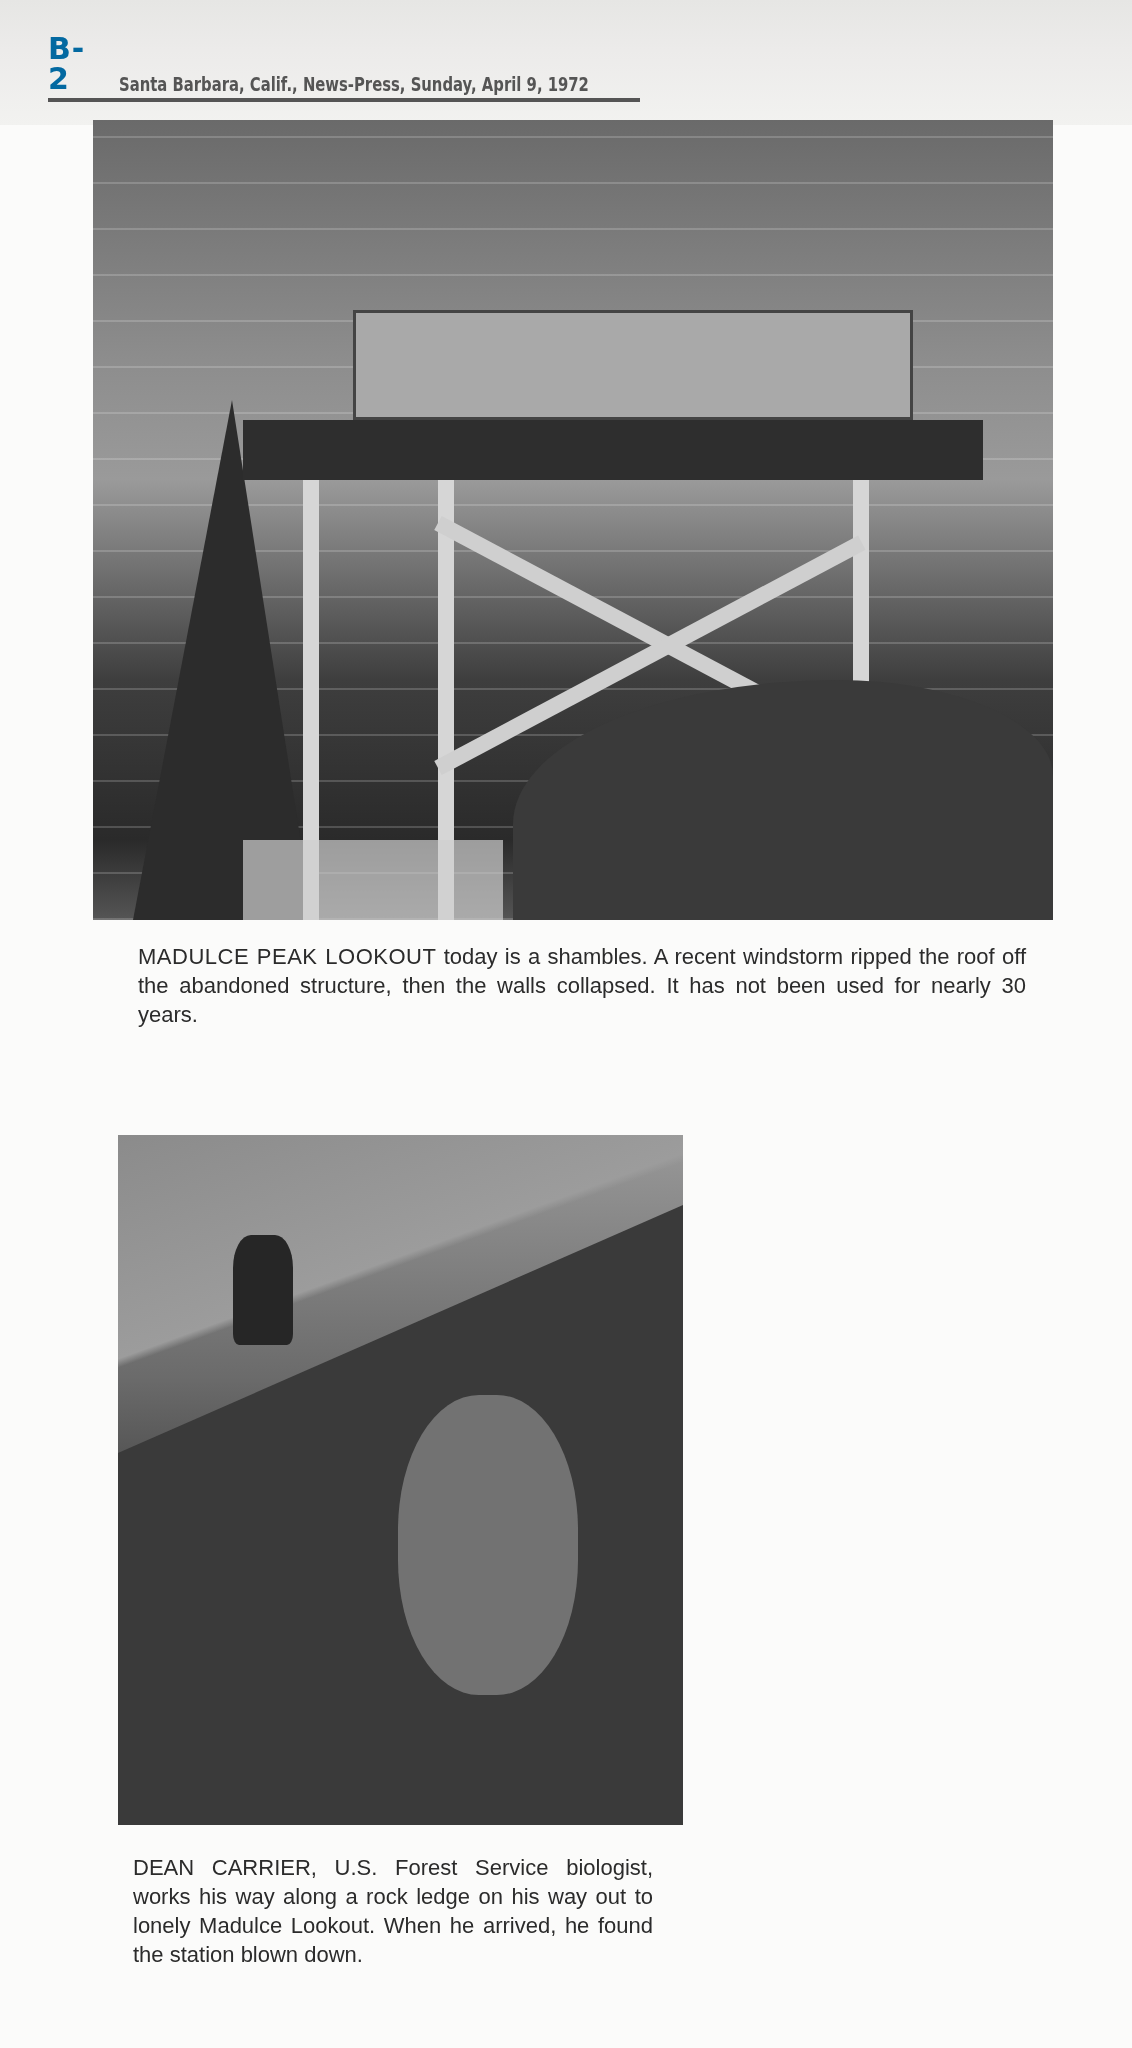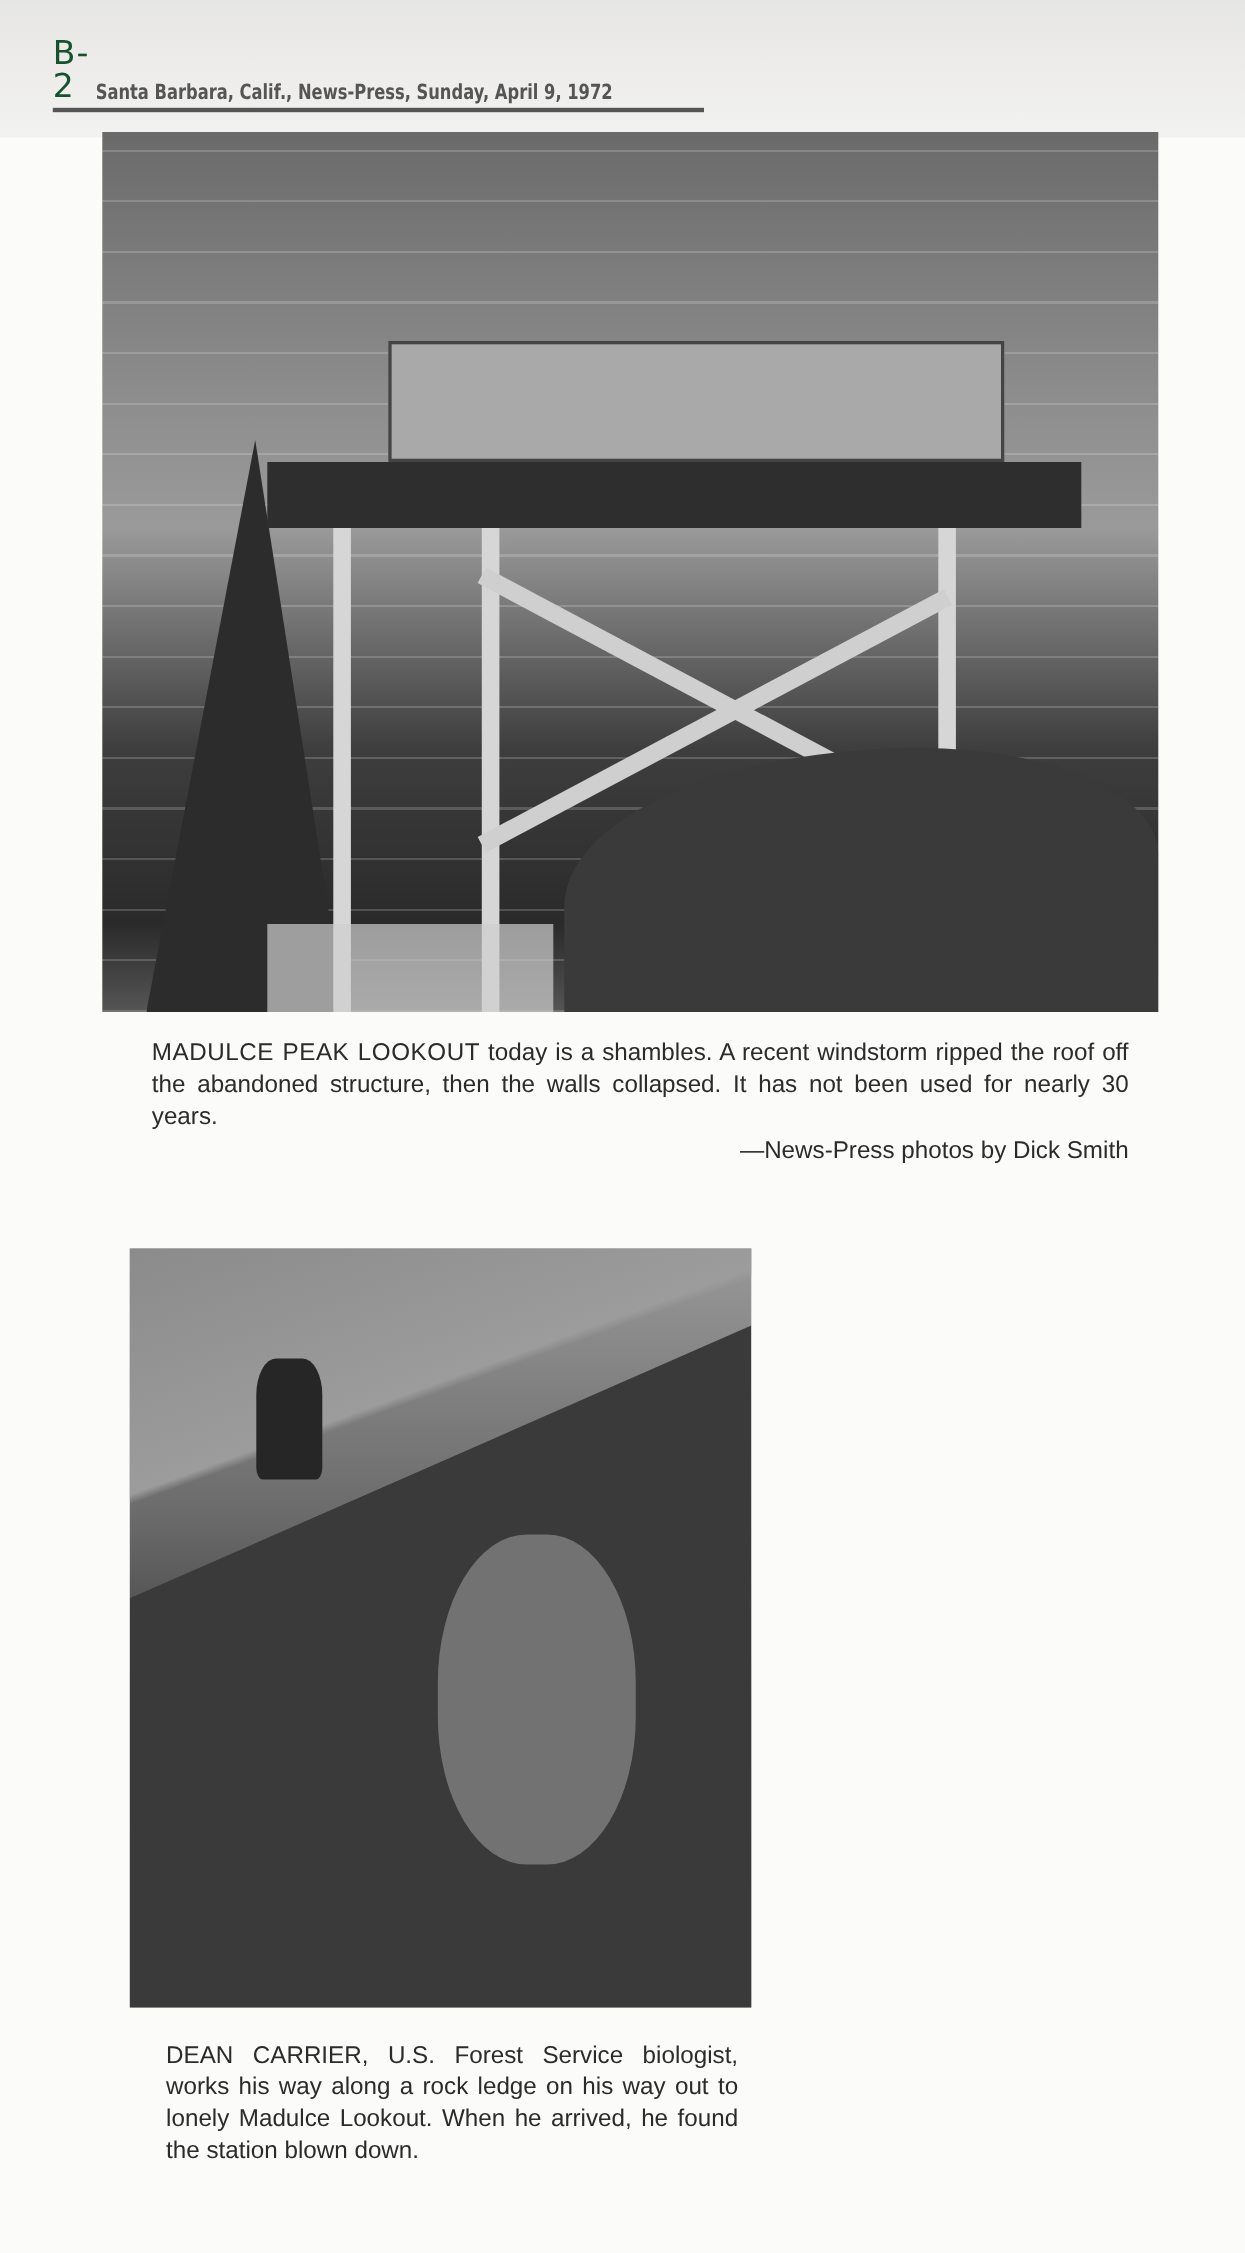--- a/index.html
+++ b/index.html
@@ -12,22 +12,22 @@
   .top-band {
     position: absolute; left: 0; top: 0; width: 1132px; height: 125px;
     background: linear-gradient(180deg, #e6e6e4 0%, #ecebea 40%, #f2f2f0 100%);
   }
   .masthead {
     position: absolute; left: 48px; top: 58px; width: 592px; height: 44px;
     border-bottom: 4px solid #555;
     display: flex; align-items: flex-end; padding-bottom: 4px; box-sizing: border-box;
   }
   .page-num {
-    font-family: "DejaVu Sans", sans-serif; font-weight: normal; font-size: 30px;
-    color: #14532d; letter-spacing: 1px; margin-right: 6px; line-height: 1;
+    font-family: "DejaVu Sans", sans-serif; font-weight: bold; font-size: 30px;
+    color: #0369a1; letter-spacing: 1px; margin-right: 34px; line-height: 1;
   }
   .dateline {
     font-family: "DejaVu Sans", sans-serif; font-weight: bold; font-size: 19px;
     color: #555; transform: scaleX(0.78); transform-origin: left bottom;
     white-space: nowrap; line-height: 1;
   }
   .photo {
     position: absolute; overflow: hidden;
   }
   .photo-1 {
@@ -51,21 +51,21 @@
   .brush { position:absolute; left:420px; top:560px; width:540px; height:240px; background:#3a3a3a; border-radius:60% 40% 0 0; }
   .ground { position:absolute; left:150px; top:720px; width:260px; height:80px; background:#cfcfcf; opacity:.7; }
   .rock-slope { position:absolute; left:0; top:70px; width:565px; height:620px; background:#3a3a3a; clip-path:polygon(0 40%, 100% 0, 100% 100%, 0 100%); }
   .rock-hi { position:absolute; left:280px; top:260px; width:180px; height:300px; background:#8a8a8a; border-radius:45%; opacity:.7; }
   .hiker { position:absolute; left:115px; top:100px; width:60px; height:110px; background:#262626; border-radius:30% 30% 10% 10%; }
   .caption {
     position: absolute; font-family: Liberation Sans, sans-serif; color: #2b2b2b;
     font-size: 22px; line-height: 29px; text-align: justify;
   }
   .caption-1 { left: 138px; top: 942px; width: 888px; }
-  .caption-2 { left: 133px; top: 1853px; width: 520px; margin-left: 18px; }
+  .caption-2 { left: 133px; top: 1853px; width: 520px; }
   .lead { text-transform: uppercase; letter-spacing: 0.5px; }
   .credit { display:block; text-align:right; font-size: 22px; margin-top: 2px; }
 </style>
 </head>
 <body>
 
 <div class="top-band"></div>
 
 <div class="masthead">
   <span class="page-num">B-2</span>
@@ -80,21 +80,20 @@
   <div class="leg" style="left:345px;top:360px;height:440px;"></div>
   <div class="leg" style="left:760px;top:360px;height:380px;"></div>
   <div class="brace" style="left:345px;top:395px;width:480px;transform:rotate(28deg);"></div>
   <div class="brace" style="left:345px;top:640px;width:480px;transform:rotate(-28deg);"></div>
   <div class="brush"></div>
   <div class="ground"></div>
 </div>
 
 <div class="caption caption-1">
   <span class="lead">MADULCE PEAK LOOKOUT</span><span> today is a shambles. A recent windstorm ripped the roof off the abandoned structure, then the walls collapsed. It has not been used for nearly 30 years.</span>
-  <span class="credit">—News-Press photos by Dick Smith</span>
 </div>
 
 <div class="photo photo-2">
   <div class="rock-slope"></div>
   <div class="rock-hi"></div>
   <div class="hiker"></div>
 </div>
 
 <div class="caption caption-2">
   <span>DEAN CARRIER,</span><span> U.S. Forest Service biologist, works his way along a rock ledge on his way out to lonely Madulce Lookout.  When he arrived, he found the station blown down.</span>

